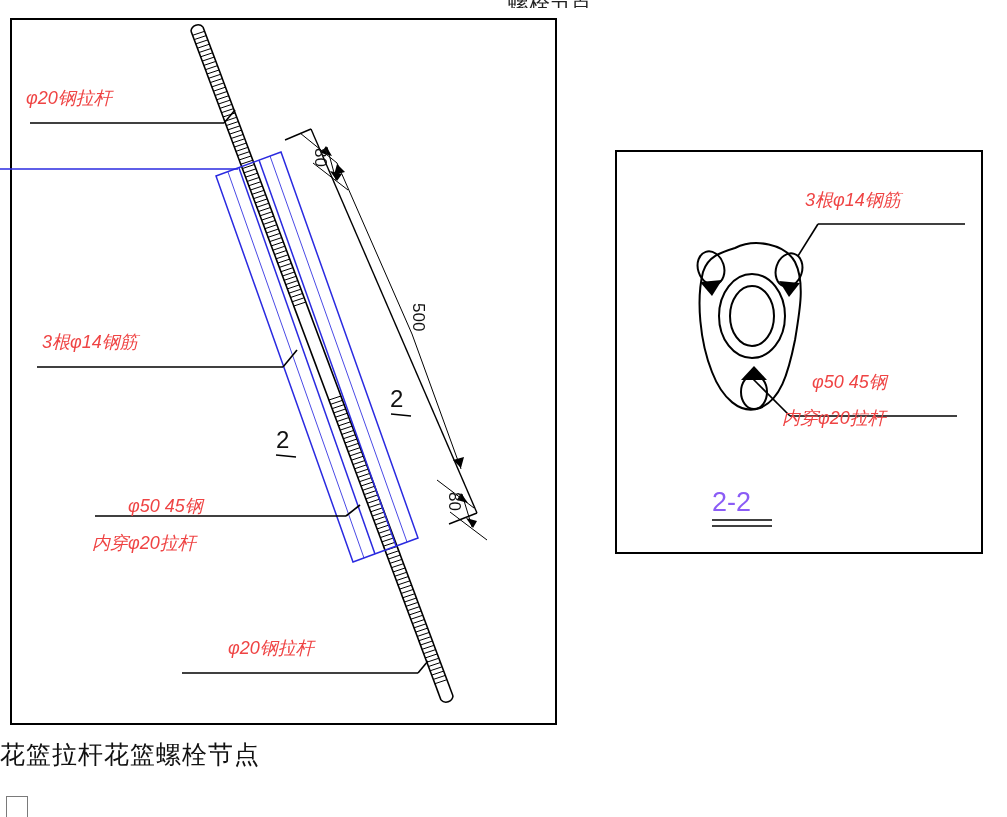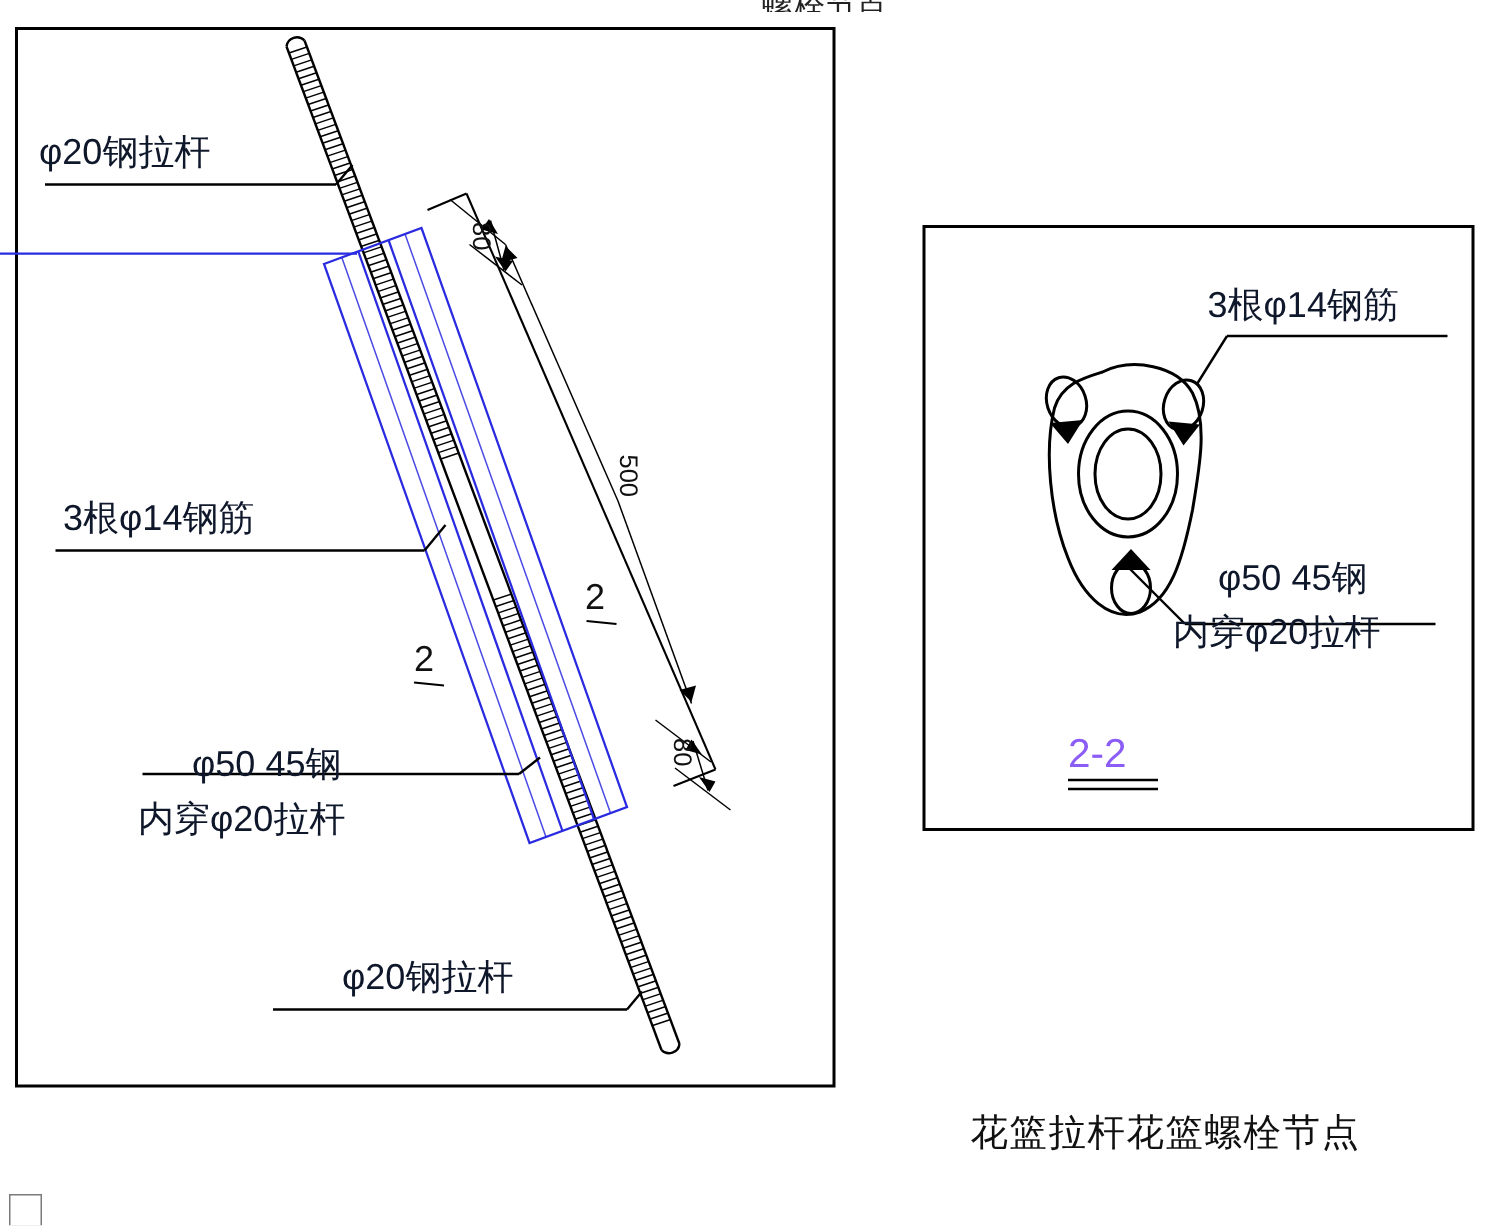--- a/index.html
+++ b/index.html
@@ -57,39 +57,40 @@
     width: 22px;
     height: 22px;
     border: 1px solid #7a7a7a;
     box-sizing: border-box;
   }
   .caption {
     position: absolute;
     left: 0;
     top: 738px;
     width: 907px;
-    text-align: right;
+    text-align: left;
     font-size: 25px;
     letter-spacing: 1px;
     color: #111;
   }
   svg.overlay {
     position: absolute;
     left: 0;
     top: 0;
     width: 1007px;
     height: 817px;
     pointer-events: none;
   }
   .lbl {
     position: absolute;
-    font-size: 24px;
-    color: #0f172a;
+    font-size: 18px;
+    color: #ef4444;
     white-space: nowrap;
     line-height: 1.15;
+    font-style: italic;
   }
   .dim-text {
     position: absolute;
     font-size: 17px;
     color: #111;
     white-space: nowrap;
   }
   .rot90 {
     transform: rotate(90deg);
     transform-origin: left top;

